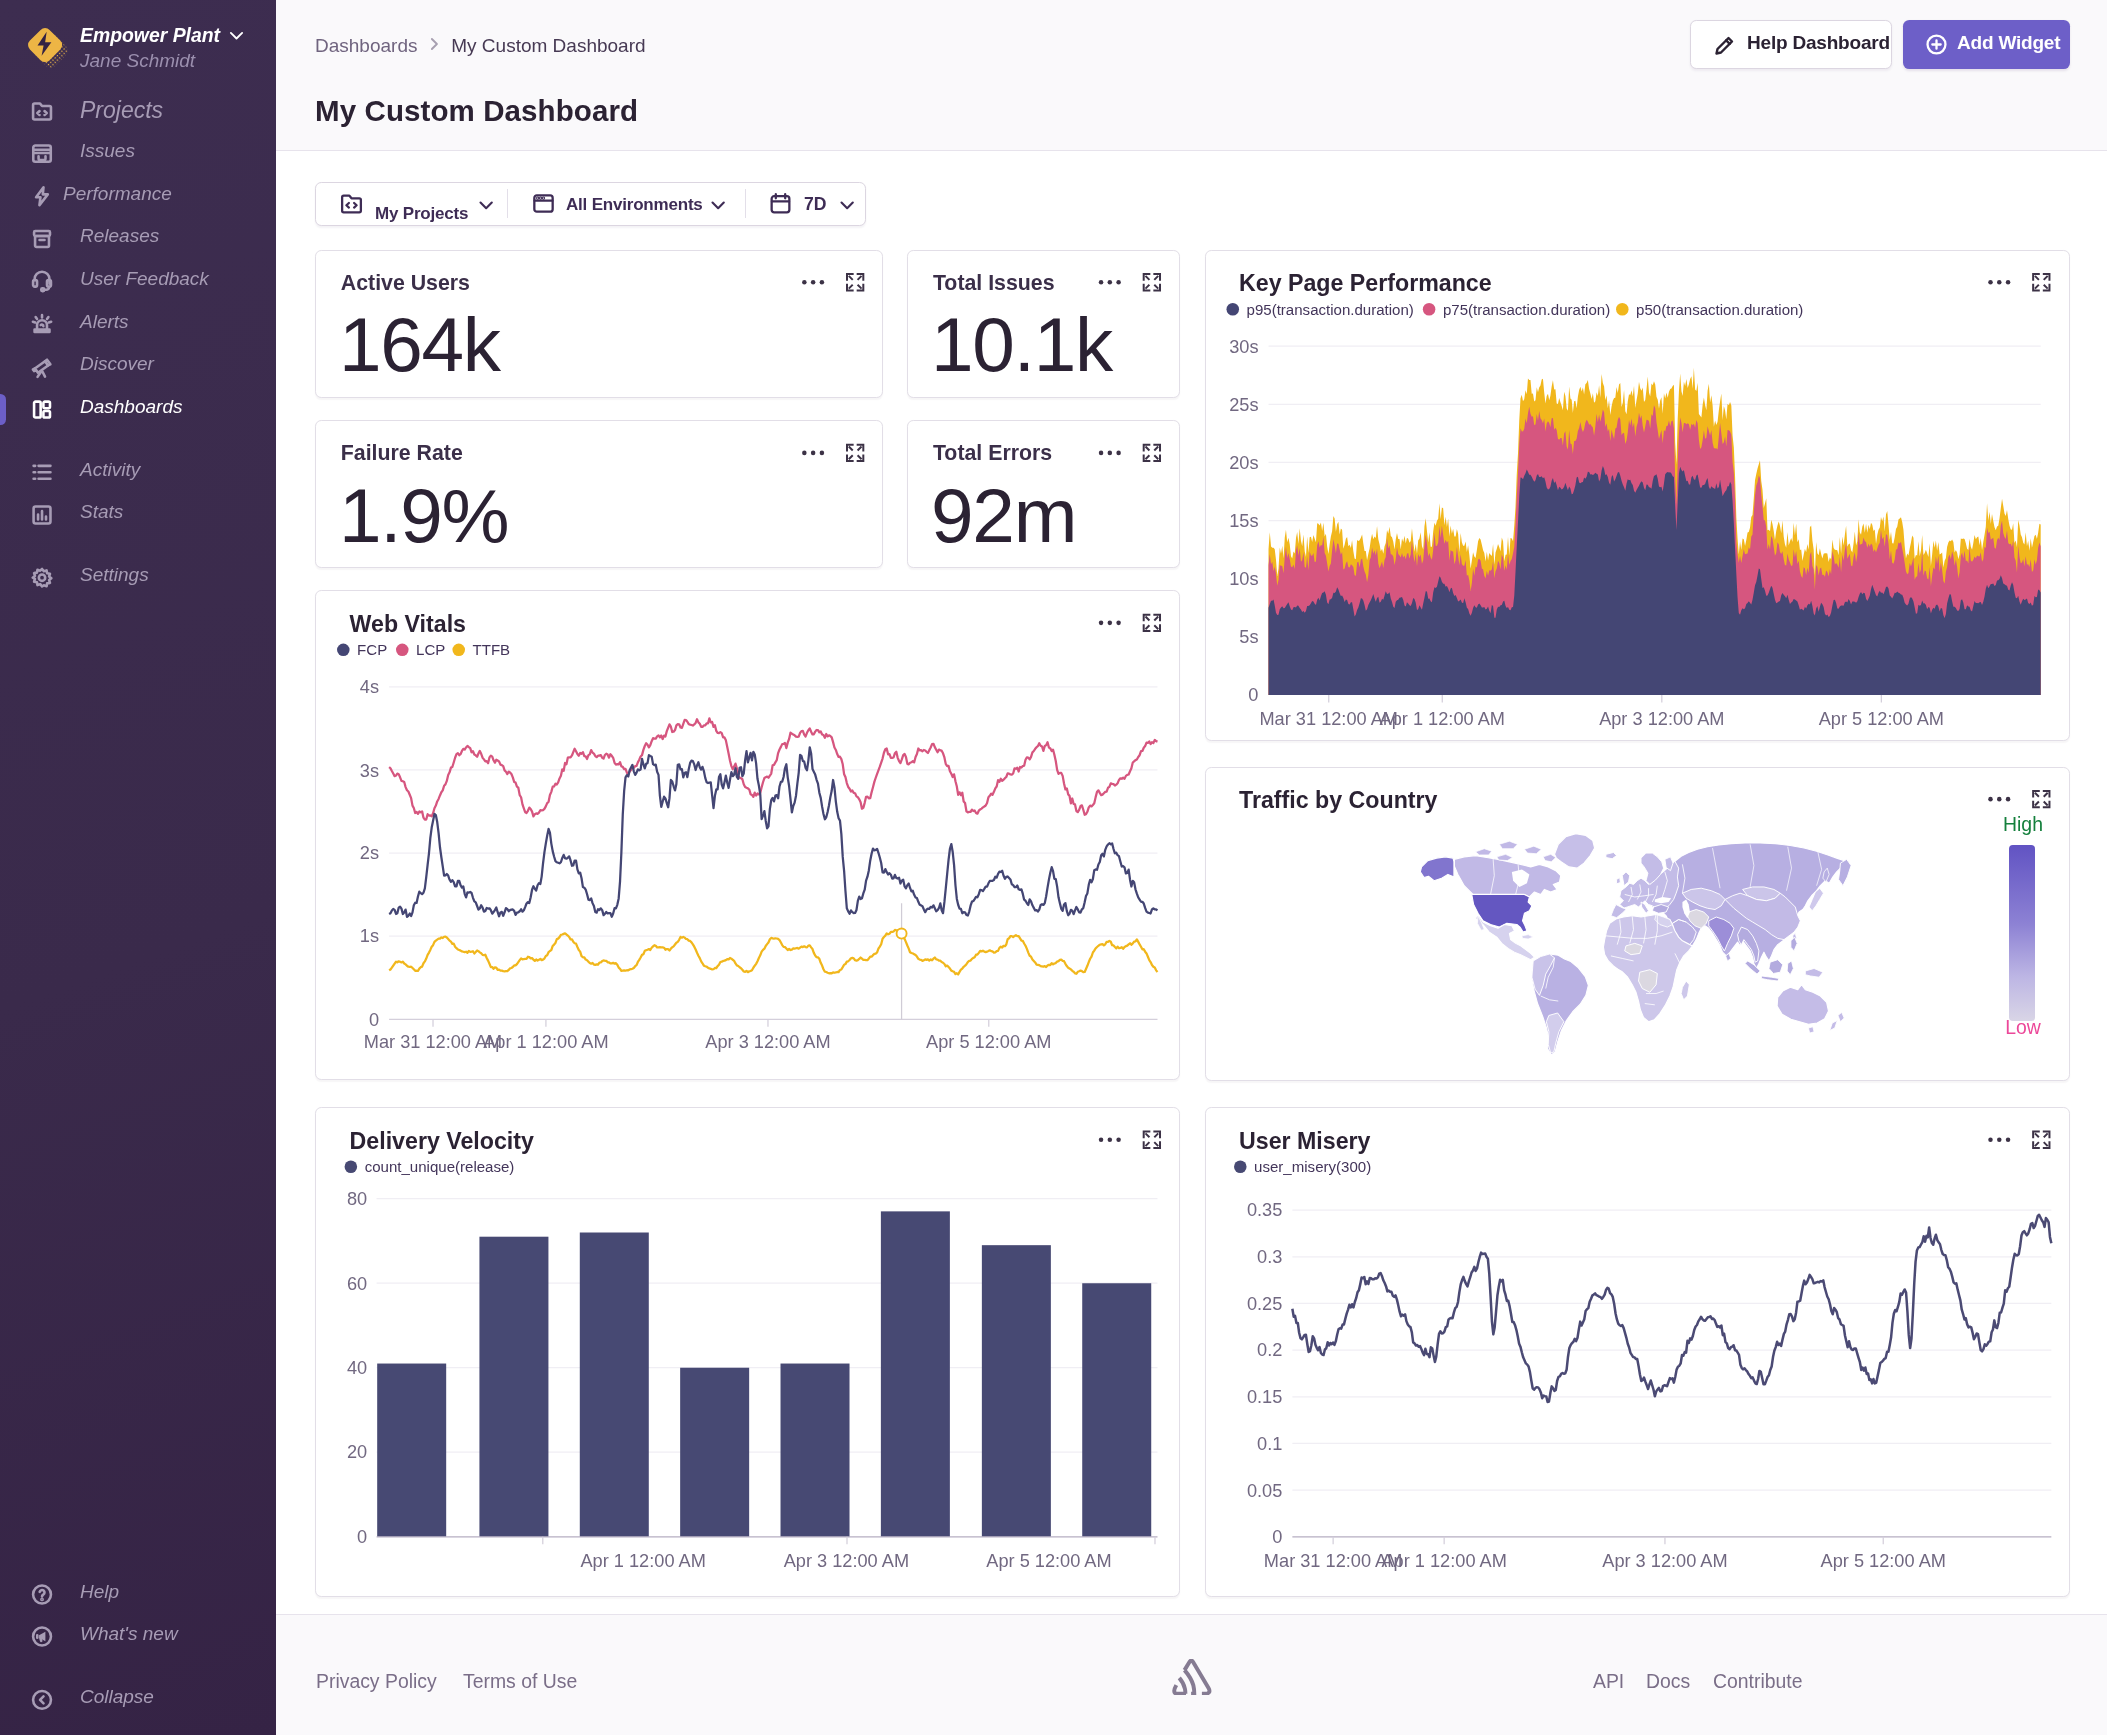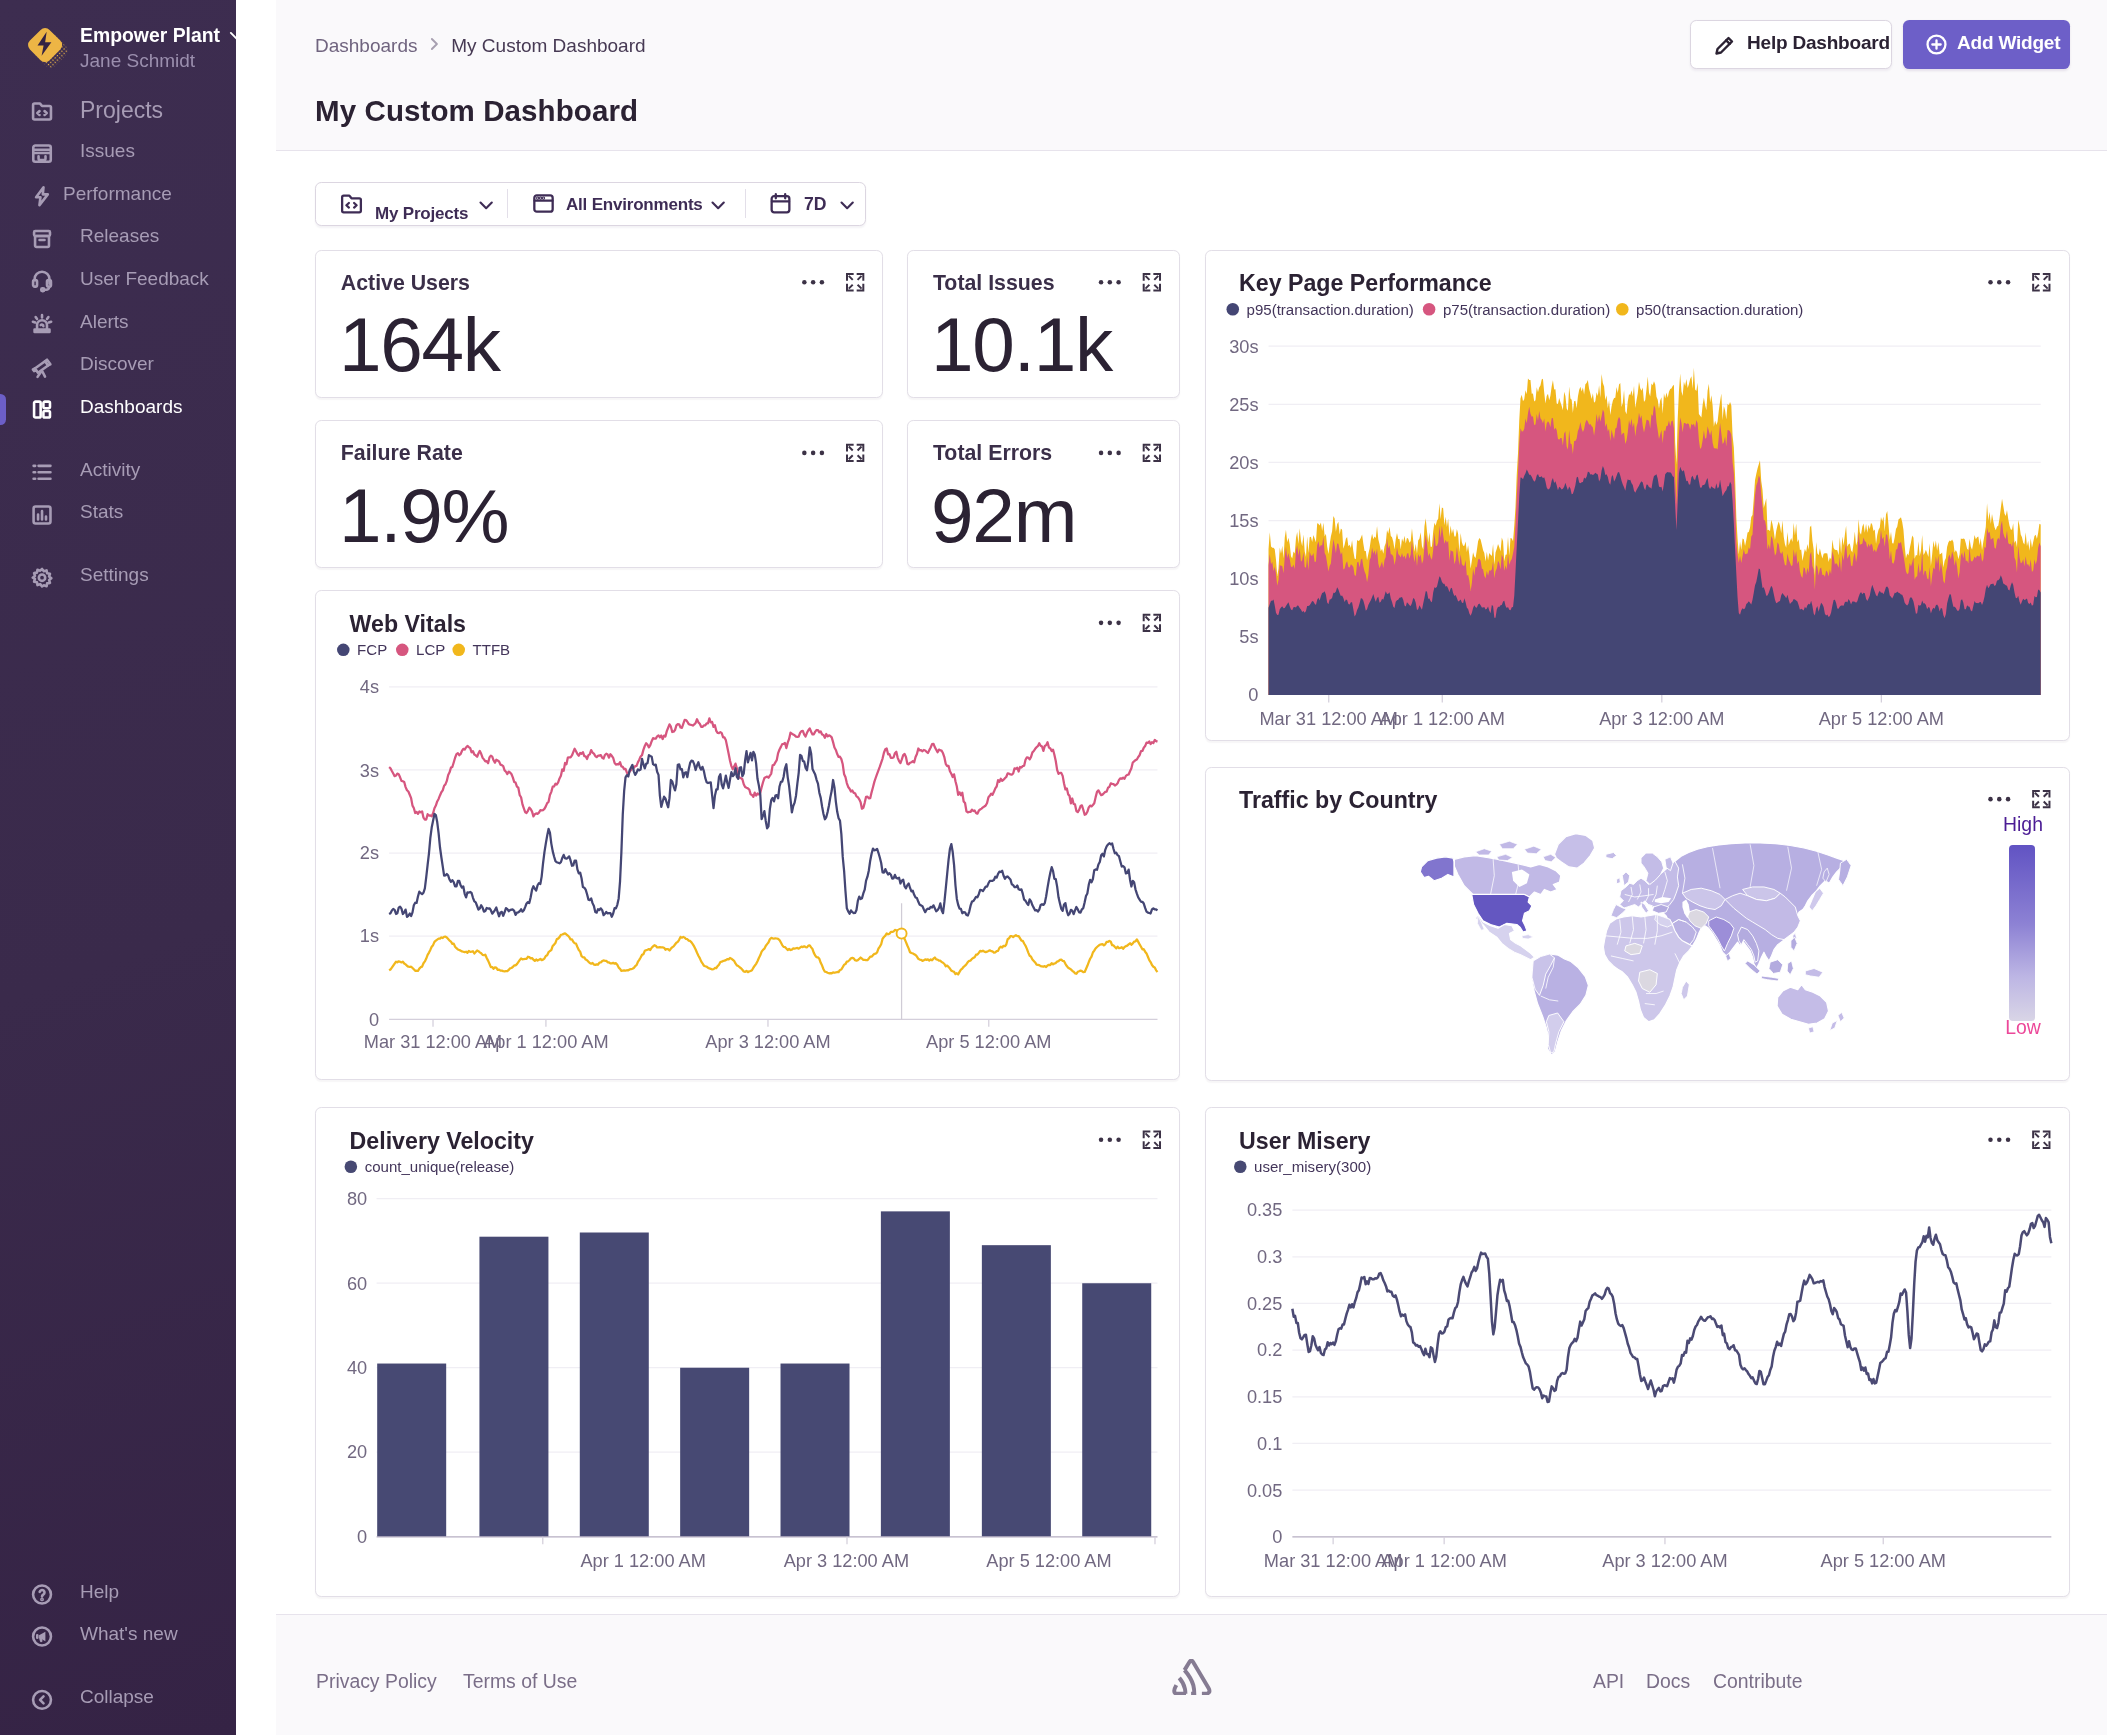--- a/index.html
+++ b/index.html
@@ -70,21 +70,21 @@
 <div style="position:absolute;left:1713px;top:1670px;font-size:19.4px;color:#7a6e88;">Contribute</div>
 <svg style="position:absolute;left:1172px;top:1659px;" width="40" height="36" viewBox="0 0 66 60">
 <g fill="none" stroke="#857b92" stroke-width="6.6">
 <path d="M20.5,18.5 L29,4.6 Q31.8,0.4 34.6,4.6 L60.5,48.5 Q63.2,53 61.3,55.6 Q59.7,57.8 55.5,57.8 L49.5,57.8"></path>
 <path d="M20.5,18.5 Q31.5,31 35.3,44 Q36.8,50 36.8,57.8 L31.5,57.8"></path>
 <path d="M11.8,31.5 Q19.5,40.5 21.3,50 Q22,53.6 22,57.8 L23,57.8"></path>
 <path d="M6.8,43.5 Q3.5,49.5 3.4,53 Q3.3,57.8 8.5,57.8 L22,57.8"></path>
 </g>
   </svg>
 <div style="position:absolute;left:2009px;top:845px;width:26px;height:176px;border-radius:3.8px;background:linear-gradient(180deg,#6153c3 0%,#8d82d4 45%,#bdb6e4 75%,#d9d5e6 100%);"></div>
-<div style="position:absolute;left:1995px;top:813px;width:56px;text-align:center;font-size:19.4px;color:#4c1d95;">High</div>
+<div style="position:absolute;left:1995px;top:813px;width:56px;text-align:center;font-size:19.4px;color:#15803d;">High</div>
 <div style="position:absolute;left:1995px;top:1016px;width:56px;text-align:center;font-size:19.4px;color:#ec4899;">Low</div>
 <svg style="position:absolute;left:1399px;top:828px;" width="464" height="232" viewBox="0 0 740 370">
     <path d="M346,122 L342,130 L338,140 L347,143 L356,136 L362,130 L357,126 L352,122 L358,116 L352,110 L354,100 L362,94 L368,88 L374,90 L380,84 L386,80 L392,84 L398,90 L404,86 L410,80 L416,74 L424,68 L432,60 L440,53 L450,45 L462,39 L476,34 L492,30 L510,27 L530,25 L552,24 L576,24 L600,25 L624,28 L646,32 L666,37 L684,43 L698,48 L710,52 L718,56 L712,62 L704,64 L698,70 L692,78 L686,88 L680,84 L672,92 L666,100 L658,108 L652,116 L648,124 L644,130 L638,134 L634,142 L638,150 L634,160 L628,168 L620,174 L612,180 L604,186 L598,194 L594,204 L590,212 L586,206 L582,198 L578,206 L574,216 L570,224 L566,216 L564,206 L560,196 L554,188 L548,180 L544,188 L540,182 L534,190 L528,198 L522,204 L516,198 L512,188 L506,178 L500,168 L494,160 L488,156 L482,160 L478,168 L474,178 L468,188 L460,194 L450,190 L442,182 L436,172 L432,160 L430,148 L426,140 L420,134 L412,130 L404,126 L398,122 L392,116 L386,122 L382,126 L376,122 L370,124 L364,126 L358,128 Z" fill="#b7afe2" stroke="#ffffff" stroke-width="1.8" stroke-linejoin="round"></path>
 <path d="M704,56 L714,50 L721,60 L715,78 L708,92 L701,82 L703,68 Z" fill="#b7afe2" stroke="#ffffff" stroke-width="1.5" stroke-linejoin="round"></path>
 <path d="M346,122 L342,130 L338,140 L347,143 L356,136 L362,130 L357,126 L352,122 L358,116 L352,110 L354,100 L362,94 L368,88 L374,90 L380,84 L386,80 L392,84 L398,90 L404,86 L410,80 L416,74 L424,68 L432,60 L440,53 L446,64 L444,78 L446,92 L442,104 L438,114 L432,122 L426,128 L418,132 L410,128 L404,124 L398,122 L392,116 L386,122 L382,126 L376,122 L370,124 L364,126 L358,128 Z" fill="#c3bce7" stroke="#ffffff" stroke-width="1.5" stroke-linejoin="round"></path>
 <path d="M452,104 L466,98 L482,96 L498,100 L512,106 L520,114 L514,124 L504,130 L492,128 L480,124 L468,118 L458,112 Z" fill="#cbc5e9" stroke="#ffffff" stroke-width="1.5" stroke-linejoin="round"></path>
 <path d="M548,98 L564,94 L582,94 L598,98 L608,104 L600,112 L586,116 L570,114 L556,108 Z" fill="#cbc5e9" stroke="#ffffff" stroke-width="1.5" stroke-linejoin="round"></path>
 <path d="M520,114 L532,108 L544,104 L556,108 L570,114 L586,116 L600,112 L608,104 L616,110 L624,118 L632,126 L636,140 L640,148 L636,158 L630,166 L622,172 L614,178 L604,176 L594,170 L584,162 L574,156 L564,150 L554,144 L544,136 L534,128 L526,120 Z" fill="#c2bae6" stroke="#ffffff" stroke-width="1.5" stroke-linejoin="round"></path>
 <path d="M462,134 L474,130 L486,134 L494,142 L490,152 L482,160 L472,156 L464,148 L460,140 Z" fill="#dbd8e1" stroke="#ffffff" stroke-width="1.5" stroke-linejoin="round"></path>
 <path d="M436,152 L446,146 L458,150 L468,158 L474,166 L470,178 L462,188 L452,186 L444,176 L438,164 Z" fill="#bab2e3" stroke="#ffffff" stroke-width="1.5" stroke-linejoin="round"></path>
@@ -383,21 +383,21 @@
 <path d="M2060.0,2086.6L2062.2,2099.2L2064.3,2097.8L2066.5,2109.2L2068.7,2109.2L2070.8,2124.7L2073.0,2133.6L2075.2,2135.2L2077.3,2131.9L2079.5,2128.2L2081.6,2128.0L2083.8,2142.6L2086.0,2155.4L2088.1,2154.1L2090.3,2144.7L2092.5,2130.2L2094.6,2133.6L2096.8,2144.0L2099.0,2149.2L2101.1,2152.6L2103.3,2147.5L2105.5,2156.9L2107.6,2159.4L2109.8,2160.2L2111.9,2151.5L2114.1,2149.5L2116.3,2139.9L2118.4,2145.1L2120.6,2141.0L2122.8,2143.0L2124.9,2140.2L2127.1,2144.1L2129.3,2138.1L2131.4,2127.9L2133.6,2119.2L2135.8,2117.5L2137.9,2118.2L2140.1,2111.7L2142.3,2111.4L2144.4,2102.6L2146.6,2094.3L2148.7,2088.2L2150.9,2080.2L2153.1,2084.3L2155.2,2079.3L2157.4,2084.4L2159.6,2075.7L2161.7,2069.6L2163.9,2060.2L2166.1,2056.9L2168.2,2047.6L2170.4,2036.8L2172.6,2037.9L2174.7,2035.8L2176.9,2047.3L2179.1,2042.9L2181.2,2047.1L2183.4,2037.5L2185.5,2037.8L2187.7,2039.6L2189.9,2039.5L2192.0,2038.0L2194.2,2038.2L2196.4,2036.4L2198.5,2030.5L2200.7,2029.5L2202.9,2034.5L2205.0,2041.1L2207.2,2045.5L2209.4,2050.9L2211.5,2058.8L2213.7,2057.5L2215.8,2059.4L2218.0,2059.5L2220.2,2065.8L2222.3,2067.5L2224.5,2065.1L2226.7,2071.9L2228.8,2080.8L2231.0,2091.1L2233.2,2098.5L2235.3,2095.9L2237.5,2097.5L2239.7,2095.3L2241.8,2106.2L2244.0,2111.5L2246.2,2114.3L2248.3,2115.7L2250.5,2124.2L2252.6,2140.1L2254.8,2141.6L2257.0,2145.1L2259.1,2144.2L2261.3,2147.0L2263.5,2146.1L2265.6,2150.5L2267.8,2156.4L2270.0,2160.3L2272.1,2150.2L2274.3,2158.6L2276.5,2159.1L2278.6,2163.7L2280.8,2148.0L2283.0,2149.9L2285.1,2160.8L2287.3,2171.3L2289.4,2162.9L2291.6,2143.4L2293.8,2126.4L2295.9,2122.4L2298.1,2125.8L2300.3,2125.5L2302.4,2123.0L2304.6,2115.7L2306.8,2114.7L2308.9,2103.9L2311.1,2101.8L2313.3,2101.1L2315.4,2101.5L2317.6,2092.2L2319.7,2085.5L2321.9,2083.4L2324.1,2075.7L2326.2,2060.4L2328.4,2047.6L2330.6,2040.7L2332.7,2035.7L2334.9,2042.4L2337.1,2047.2L2339.2,2051.0L2341.4,2042.8L2343.6,2036.2L2345.7,2028.7L2347.9,2025.4L2350.1,2019.7L2352.2,2026.2L2354.4,2022.3L2356.5,2012.3L2358.7,2003.9L2360.9,1997.0L2363.0,1999.2L2365.2,1998.8L2367.4,1998.5L2369.5,2003.6L2371.7,2006.6L2373.9,2030.0L2376.0,2066.6L2378.2,2106.9L2380.4,2127.3L2382.5,2116.3L2384.7,2091.4L2386.9,2065.4L2389.0,2051.7L2391.2,2040.2L2393.3,2042.8L2395.5,2040.5L2397.7,2057.2L2399.8,2064.1L2402.0,2074.1L2404.2,2073.6L2406.3,2082.3L2408.5,2094.3L2410.7,2107.5L2412.8,2107.7L2415.0,2112.7L2417.2,2120.5L2419.3,2130.4L2421.5,2142.1L2423.6,2146.9L2425.8,2155.8L2428.0,2163.9L2430.1,2168.6L2432.3,2173.6L2434.5,2175.5L2436.6,2178.6L2438.8,2187.5L2441.0,2201.3L2443.1,2213.3L2445.3,2215.6L2447.5,2212.8L2449.6,2211.5L2451.8,2211.8L2454.0,2214.8L2456.1,2219.8L2458.3,2229.2L2460.4,2224.9L2462.6,2225.9L2464.8,2226.2L2466.9,2235.0L2469.1,2234.4L2471.3,2220.9L2473.4,2210.2L2475.6,2213.1L2477.8,2217.4L2479.9,2216.0L2482.1,2201.6L2484.3,2195.1L2486.4,2194.3L2488.6,2190.2L2490.8,2188.8L2492.9,2190.2L2495.1,2189.3L2497.2,2183.8L2499.4,2163.3L2501.6,2149.1L2503.7,2144.2L2505.9,2141.2L2508.1,2139.1L2510.2,2134.4L2512.4,2138.0L2514.6,2132.6L2516.7,2119.4L2518.9,2107.0L2521.1,2113.1L2523.2,2108.4L2525.4,2103.2L2527.5,2090.2L2529.7,2087.1L2531.9,2085.4L2534.0,2075.2L2536.2,2070.4L2538.4,2065.0L2540.5,2063.8L2542.7,2062.0L2544.9,2064.8L2547.0,2065.7L2549.2,2067.0L2551.4,2068.0L2553.5,2070.6L2555.7,2067.6L2557.9,2063.9L2560.0,2056.6L2562.2,2053.1L2564.3,2054.4L2566.5,2061.4L2568.7,2063.6L2570.8,2067.6L2573.0,2078.3L2575.2,2093.6L2577.3,2103.1L2579.5,2110.2L2581.7,2112.8L2583.8,2114.0L2586.0,2112.6L2588.2,2117.3L2590.3,2124.8L2592.5,2132.8L2594.7,2142.2L2596.8,2147.8L2599.0,2156.7L2601.1,2160.0L2603.3,2163.5L2605.5,2164.0L2607.6,2166.4L2609.8,2166.6L2612.0,2178.2L2614.1,2191.3L2616.3,2201.5L2618.5,2200.2L2620.6,2196.1L2622.8,2202.8L2625.0,2208.5L2627.1,2214.4L2629.3,2207.0L2631.4,2200.9L2633.6,2208.1L2635.8,2215.6L2637.9,2226.1L2640.1,2218.2L2642.3,2215.1L2644.4,2212.6L2646.6,2218.2L2648.8,2217.6L2650.9,2209.9L2653.1,2208.5L2655.3,2208.9L2657.4,2210.0L2659.6,2203.4L2661.8,2197.1L2663.9,2198.5L2666.1,2197.4L2668.2,2204.2L2670.4,2195.3L2672.6,2183.5L2674.7,2178.8L2676.9,2177.3L2679.1,2173.4L2681.2,2160.2L2683.4,2161.2L2685.6,2155.4L2687.7,2156.6L2689.9,2137.6L2692.1,2141.1L2694.2,2133.7L2696.4,2135.8L2698.6,2129.5L2700.7,2120.2L2702.9,2114.8L2705.0,2112.4L2707.2,2106.5L2709.4,2103.2L2711.5,2099.2L2713.7,2102.9L2715.9,2105.1L2718.0,2105.7L2720.2,2102.8L2722.4,2100.0L2724.5,2099.6L2726.7,2098.5L2728.9,2102.7L2731.0,2102.1L2733.2,2104.4L2735.3,2110.1L2737.5,2115.4L2739.7,2114.3L2741.8,2116.4L2744.0,2113.1L2746.2,2128.6L2748.3,2126.1L2750.5,2139.7L2752.7,2141.6L2754.8,2149.1L2757.0,2150.9L2759.2,2147.8L2761.3,2146.7L2763.5,2144.6L2765.7,2152.5L2767.8,2153.1L2770.0,2156.5L2772.1,2159.9L2774.3,2175.8L2776.5,2181.0L2778.6,2183.1L2780.8,2181.3L2783.0,2184.2L2785.1,2186.4L2787.3,2190.6L2789.5,2193.4L2791.6,2197.1L2793.8,2195.9L2796.0,2201.0L2798.1,2205.3L2800.3,2206.5L2802.5,2198.5L2804.6,2185.6L2806.8,2186.9L2808.9,2196.6L2811.1,2206.8L2813.3,2206.8L2815.4,2201.5L2817.6,2195.3L2819.8,2192.4L2821.9,2184.2L2824.1,2178.5L2826.3,2163.4L2828.4,2153.4L2830.6,2147.6L2832.8,2139.2L2834.9,2144.3L2837.1,2142.0L2839.2,2145.7L2841.4,2135.7L2843.6,2126.5L2845.7,2122.8L2847.9,2111.2L2850.1,2104.1L2852.2,2095.2L2854.4,2094.9L2856.6,2099.1L2858.7,2106.2L2860.9,2103.2L2863.1,2092.3L2865.2,2075.2L2867.4,2074.8L2869.6,2073.6L2871.7,2062.3L2873.9,2050.1L2876.0,2041.6L2878.2,2047.5L2880.4,2044.6L2882.5,2039.1L2884.7,2032.4L2886.9,2035.9L2889.0,2039.3L2891.2,2045.9L2893.4,2045.3L2895.5,2044.3L2897.7,2043.5L2899.9,2044.5L2902.0,2042.4L2904.2,2043.0L2906.4,2041.2L2908.5,2051.9L2910.7,2059.7L2912.8,2066.9L2915.0,2071.3L2917.2,2079.7L2919.3,2089.9L2921.5,2095.2L2923.7,2085.1L2925.8,2087.9L2928.0,2091.9L2930.2,2101.5L2932.3,2103.6L2934.5,2111.0L2936.7,2112.4L2938.8,2113.8L2941.0,2129.1L2943.1,2138.3L2945.3,2147.7L2947.5,2138.2L2949.6,2147.5L2951.8,2151.5L2954.0,2152.2L2956.1,2149.7L2958.3,2149.8L2960.5,2157.6L2962.6,2164.7L2964.8,2171.6L2967.0,2184.0L2969.1,2180.3L2971.3,2185.2L2973.5,2180.1L2975.6,2190.4L2977.8,2189.6L2979.9,2200.2L2982.1,2199.0L2984.3,2205.4L2986.4,2198.5L2988.6,2205.4L2990.8,2204.6L2992.9,2194.3L2995.1,2184.3L2997.3,2172.9L2999.4,2171.4L3001.6,2169.2L3003.8,2166.3L3005.9,2165.1L3008.1,2155.0L3010.3,2155.0L3012.4,2144.2L3014.6,2131.5L3016.7,2108.9L3018.9,2094.5L3021.1,2088.5L3023.2,2090.5L3025.4,2083.6L3027.6,2075.6L3029.7,2062.1L3031.9,2064.2L3034.1,2059.6L3036.2,2055.7L3038.4,2060.6L3040.6,2091.3L3042.7,2128.2L3044.9,2149.1L3047.0,2134.4L3049.2,2093.9L3051.4,2046.6L3053.5,2011.8L3055.7,1993.6L3057.9,1988.7L3060.0,1988.1L3062.2,1984.0L3064.4,1980.1L3066.5,1970.9L3068.7,1979.5L3070.9,1970.3L3073.0,1972.6L3075.2,1956.9L3077.4,1973.6L3079.5,1981.6L3081.7,1984.3L3083.8,1974.7L3086.0,1968.4L3088.2,1977.1L3090.3,1980.6L3092.5,1983.5L3094.7,1992.9L3096.8,1999.2L3099.0,2000.9L3101.2,2001.1L3103.3,2008.9L3105.5,2020.3L3107.7,2022.8L3109.8,2027.4L3112.0,2035.2L3114.2,2044.4L3116.3,2046.5L3118.5,2046.0L3120.6,2055.6L3122.8,2064.6L3125.0,2073.2L3127.1,2087.6L3129.3,2094.9L3131.5,2103.6L3133.6,2101.4L3135.8,2111.4L3138.0,2116.1L3140.1,2115.1L3142.3,2116.2L3144.5,2125.0L3146.6,2135.1L3148.8,2131.0L3150.9,2125.9L3153.1,2126.9L3155.3,2140.2L3157.4,2152.3L3159.6,2154.3L3161.8,2150.7L3163.9,2143.1L3166.1,2145.4L3168.3,2142.6L3170.4,2138.9L3172.6,2138.3L3174.8,2123.9L3176.9,2119.5L3179.1,2105.0L3181.3,2115.8L3183.4,2117.3L3185.6,2109.1L3187.7,2092.9L3189.9,2092.4L3192.1,2084.7L3194.2,2078.1L3196.4,2057.0L3198.6,2059.4L3200.7,2053.8L3202.9,2051.4L3205.1,2036.2L3207.2,2021.4L3209.4,2008.3L3211.6,1998.8L3213.7,2001.1L3215.9,2001.5L3218.1,1999.2L3220.2,1986.8L3222.4,1969.7L3224.5,1964.4L3226.7,1962.7L3228.9,1966.3L3231.0,1969.4L3233.2,1966.4L3235.4,1959.7L3237.5,1951.1L3239.7,1950.0L3241.9,1957.8L3244.0,1954.4L3246.2,1946.6L3248.4,1938.4L3250.5,1936.6L3252.7,1941.0L3254.8,1945.3L3257.0,1948.5L3259.2,1956.0L3261.3,1941.9L3263.5,1944.6L3265.7,1948.8L3267.8,1971.9L3270.0,1982.0" fill="none" stroke="#4b4a74" stroke-width="4" stroke-linejoin="round"></path>
 <line x1="2125" y1="2450.0" x2="2125" y2="2462.0" stroke="#d4cfdb" stroke-width="2"></line>
 <line x1="2302" y1="2450.0" x2="2302" y2="2462.0" stroke="#d4cfdb" stroke-width="2"></line>
 <line x1="2654" y1="2450.0" x2="2654" y2="2462.0" stroke="#d4cfdb" stroke-width="2"></line>
 <line x1="3002" y1="2450.0" x2="3002" y2="2462.0" stroke="#d4cfdb" stroke-width="2"></line>
 <text x="2125" y="2498" text-anchor="middle" font-size="29" fill="#716881">Mar 31 12:00 AM</text>
 <text x="2302" y="2498" text-anchor="middle" font-size="29" fill="#716881">Apr 1 12:00 AM</text>
 <text x="2654" y="2498" text-anchor="middle" font-size="29" fill="#716881">Apr 3 12:00 AM</text>
 <text x="3002" y="2498" text-anchor="middle" font-size="29" fill="#716881">Apr 5 12:00 AM</text>
 </svg>
-<div style="position:absolute;left:0;top:0;width:236px;height:1735px;background:linear-gradient(160deg,#3d2d50 0%,#3a2a4b 55%,#352345 100%);overflow:hidden;">
+<div style="position:absolute;left:0;top:0;width:276px;height:1735px;background:linear-gradient(160deg,#3d2d50 0%,#3a2a4b 55%,#352345 100%);overflow:hidden;font-style:italic;">
     <svg style="position:absolute;left:22.6px;top:22.6px;" width="53" height="53" viewBox="0 0 84 84">
 <defs>
         <pattern id="ht" width="5" height="5" patternUnits="userSpaceOnUse">
           <circle cx="2" cy="2" r="1.2" fill="#eab446"></circle>
         </pattern>
       </defs>
 <rect x="22" y="22" width="44" height="44" rx="10" transform="rotate(45 44 44)" fill="url(#ht)"></rect>
 <rect x="13" y="13" width="44" height="44" rx="10" transform="rotate(45 35 35)" fill="#edb545"></rect>
 <path d="M37.5 14 23 35.5h9.6L29.5 52l15.5-21.5h-9.9L37.5 14Z" fill="#342243"></path>
 </svg>

